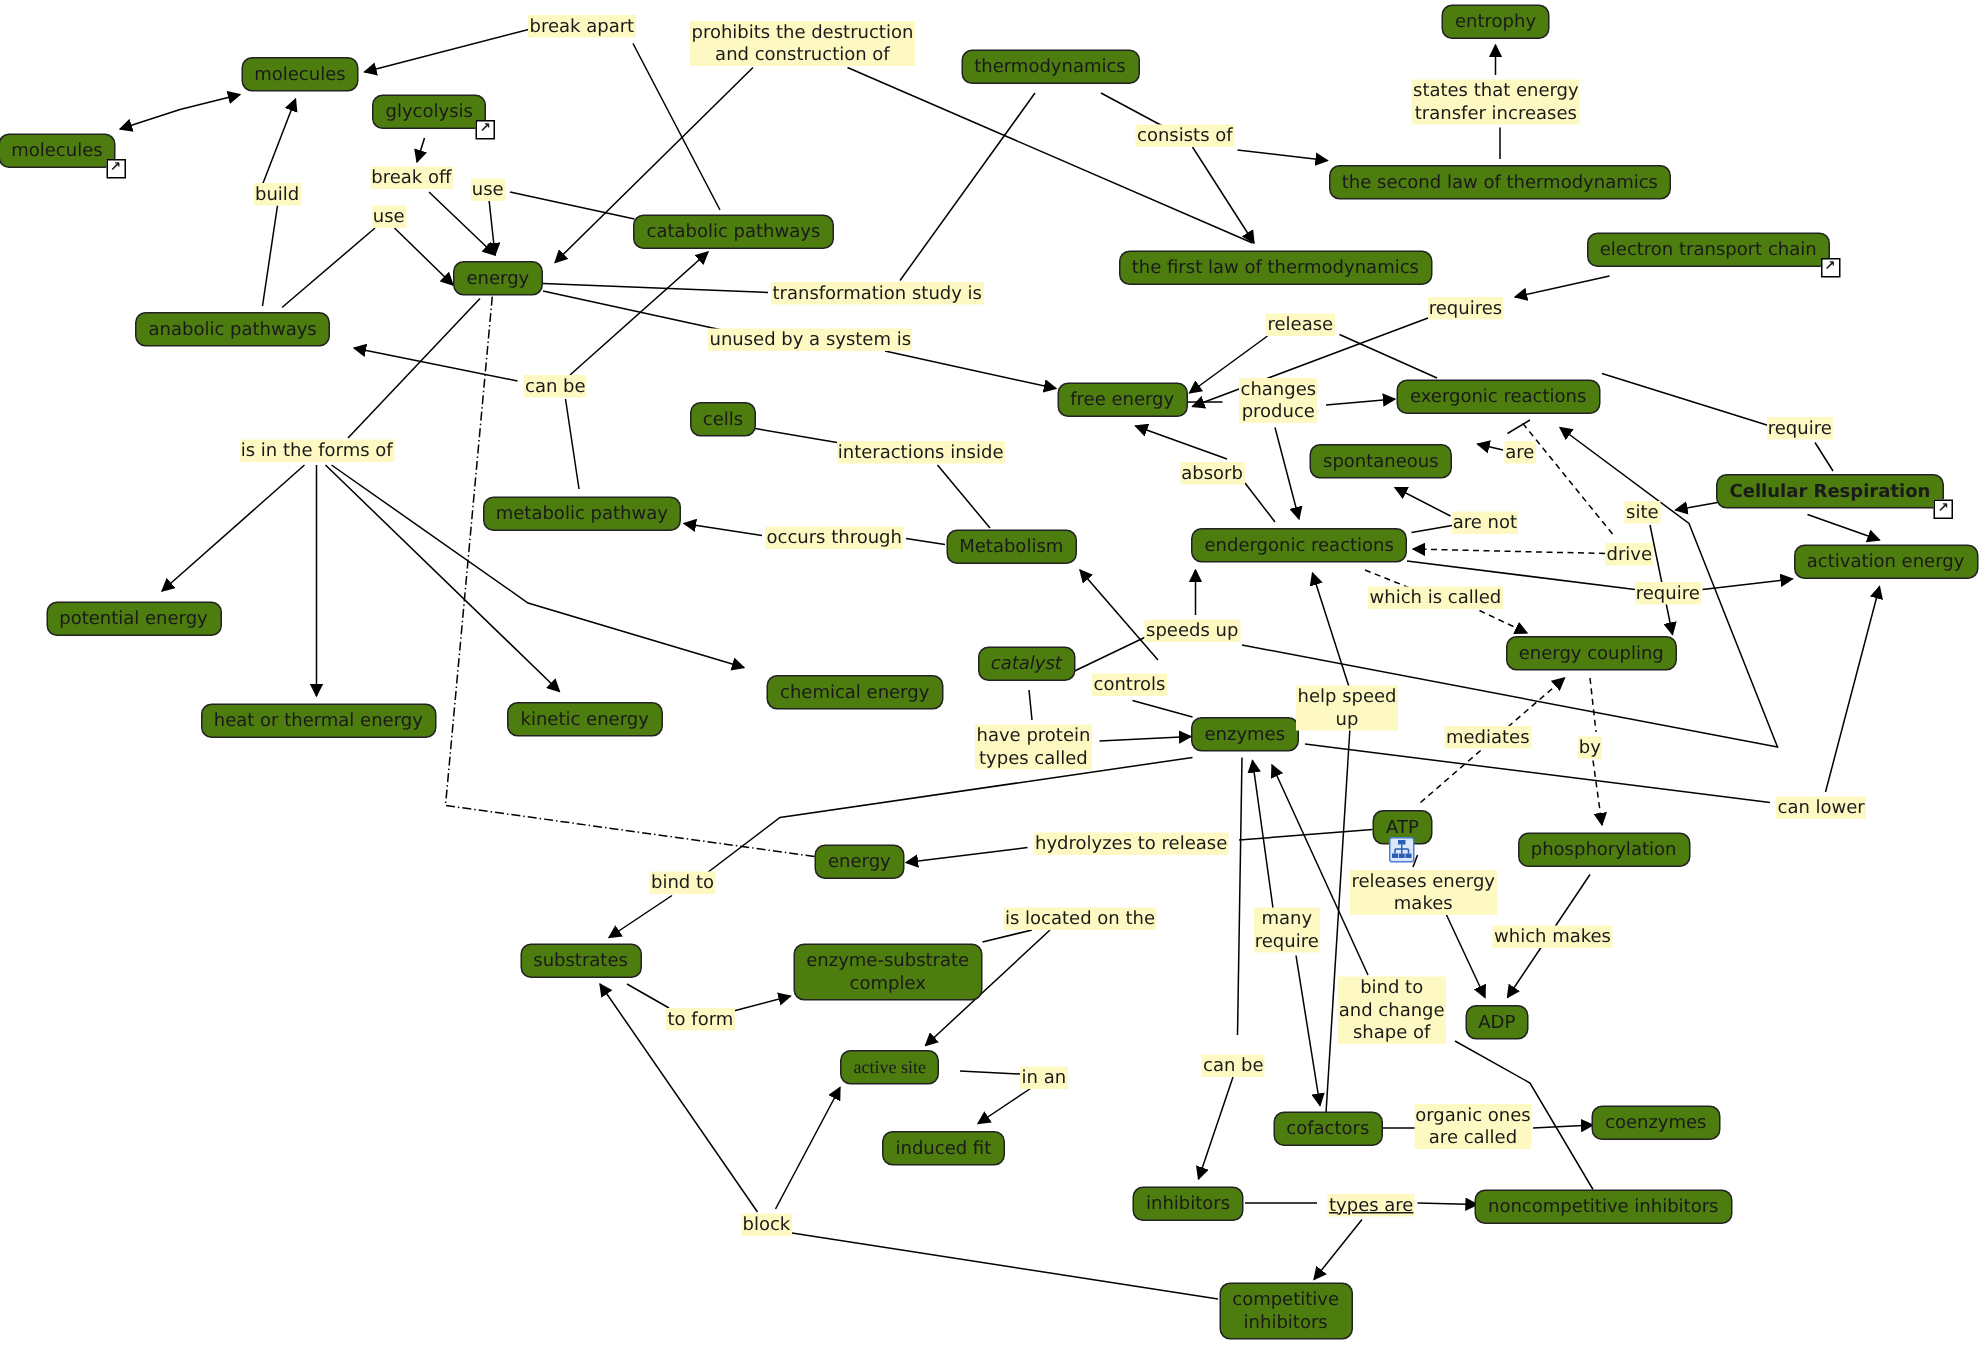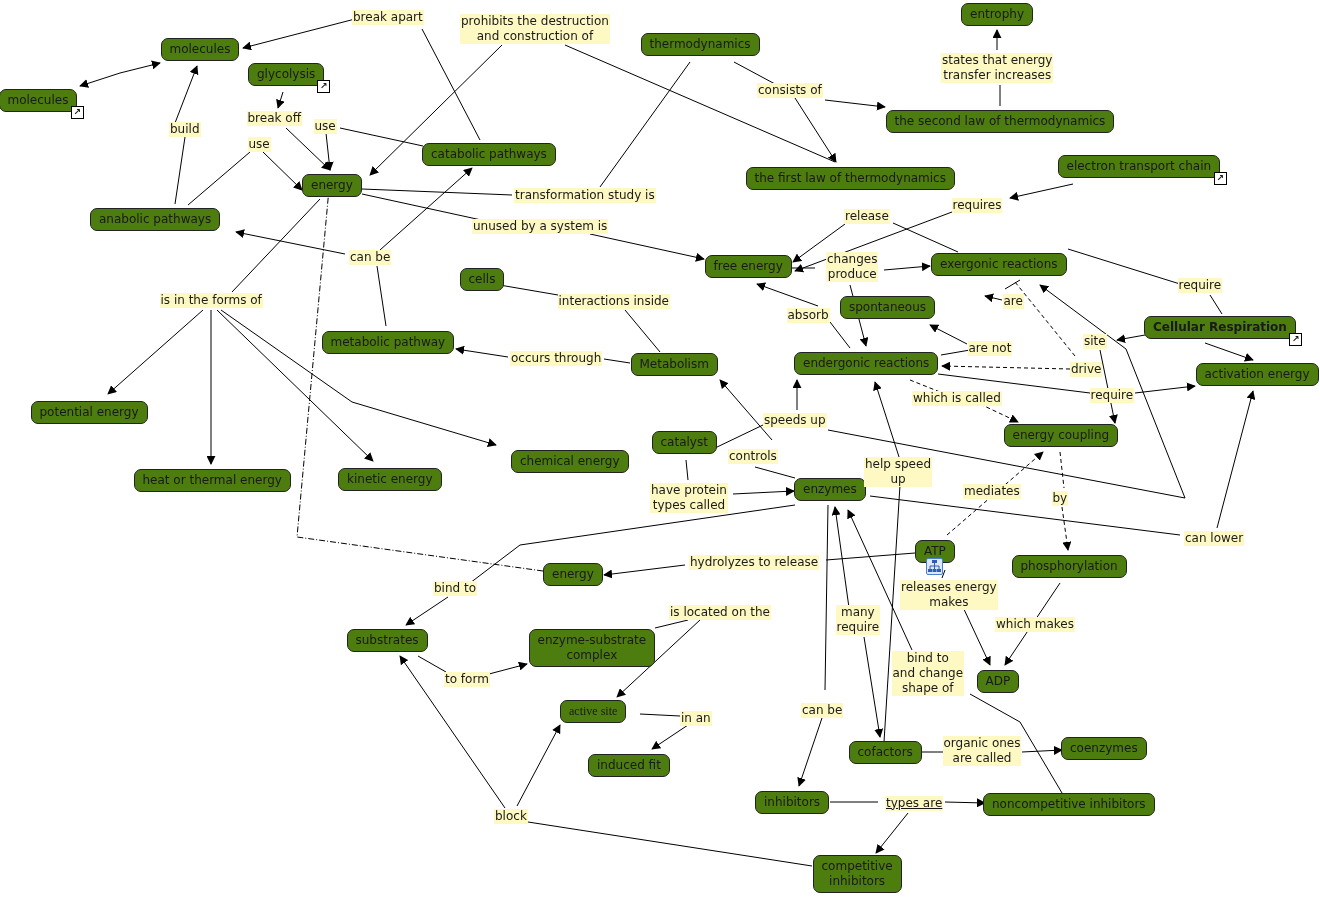--- a/index.html
+++ b/index.html
@@ -139,30 +139,30 @@
     <div class="node" style="left: 885.5px; top: 109.5px;"><span>the second law of thermodynamics</span></div>
     <div class="node" style="left: 745.5px; top: 166.5px;"><span>the first law of thermodynamics</span></div>
     <div class="node" style="left: 1057.5px; top: 154.5px;"><span>electron transport chain</span></div>
     <div class="shortcut" style="left: 1213.5px; top: 171.5px;">↗</div>
     <div class="node" style="left: 422px; top: 142.5px;"><span>catabolic pathways</span></div>
     <div class="node" style="left: 302px; top: 173.5px;"><span>energy</span></div>
     <div class="node" style="left: 90px; top: 207.5px;"><span>anabolic pathways</span></div>
     <div class="node" style="left: 704.5px; top: 254.5px;"><span>free energy</span></div>
     <div class="node" style="left: 931px; top: 252.5px;"><span>exergonic reactions</span></div>
     <div class="node" style="left: 431.5px; top: 267.5px; margin-left: 28px;"><span>cells</span></div>
-    <div class="node" style="left: 840px; top: 295.5px;"><span>spontaneous</span></div>
+    <div class="node" style="left: 873px; top: 295.5px;"><span>spontaneous</span></div>
     <div class="node bold" style="left: 1144px; top: 315.5px;"><span>Cellular Respiration</span></div>
     <div class="shortcut" style="left: 1289px; top: 332.5px;">↗</div>
     <div class="node" style="left: 321.5px; top: 330.5px;"><span>metabolic pathway</span></div>
     <div class="node" style="left: 630.5px; top: 352.5px;"><span>Metabolism</span></div>
     <div class="node" style="left: 794px; top: 351.5px;"><span>endergonic reactions</span></div>
     <div class="node" style="left: 1195.5px; top: 362.5px;"><span>activation energy</span></div>
     <div class="node" style="left: 30.5px; top: 400.5px; text-align: center;"><span>potential energy</span></div>
     <div class="node" style="left: 1003.5px; top: 423.5px;"><span>energy coupling</span></div>
-    <div class="node" style="left: 651.5px; top: 430.5px;"><span>catalyst</span></div>
+    <div class="node" style="left: 651.5px; top: 430.5px; font-style: italic;"><span>catalyst</span></div>
     <div class="node" style="left: 511px; top: 449.5px;"><span>chemical energy</span></div>
     <div class="node" style="left: 133.5px; top: 468.5px;"><span>heat or thermal energy</span></div>
     <div class="node" style="left: 338px; top: 467.5px;"><span>kinetic energy</span></div>
     <div class="node" style="left: 794px; top: 477.5px;"><span>enzymes</span></div>
     <div class="node" style="left: 915px; top: 539.5px;"><span>ATP</span></div>
     <div class="subicon" style="left: 926px; top: 558px;"><svg width="15" height="15" viewBox="0 0 15 15">
         <rect x="5" y="1" width="5" height="3" fill="#2c5fb3"></rect>
         <path d="M7.5 4v3M3 7h9M3 7v3M12 7v3M7.5 7v3" stroke="#2c5fb3" fill="none"></path>
         <rect x="1" y="10" width="4" height="3" fill="#2c5fb3"></rect>
         <rect x="5.5" y="10" width="4" height="3" fill="#2c5fb3"></rect>

